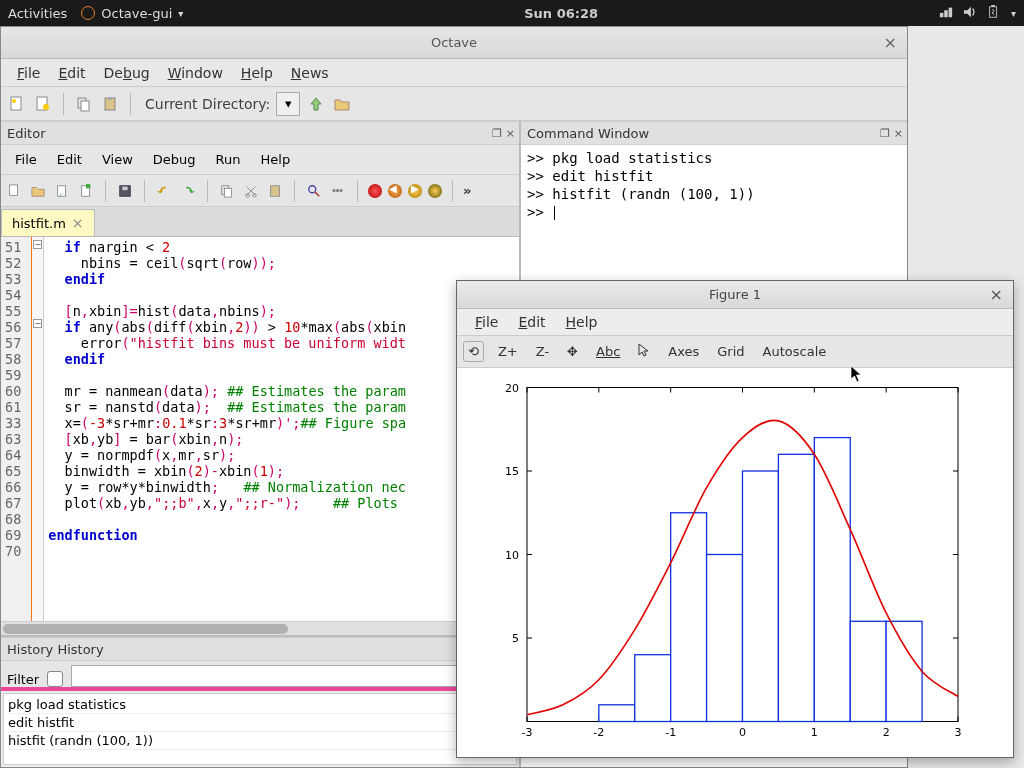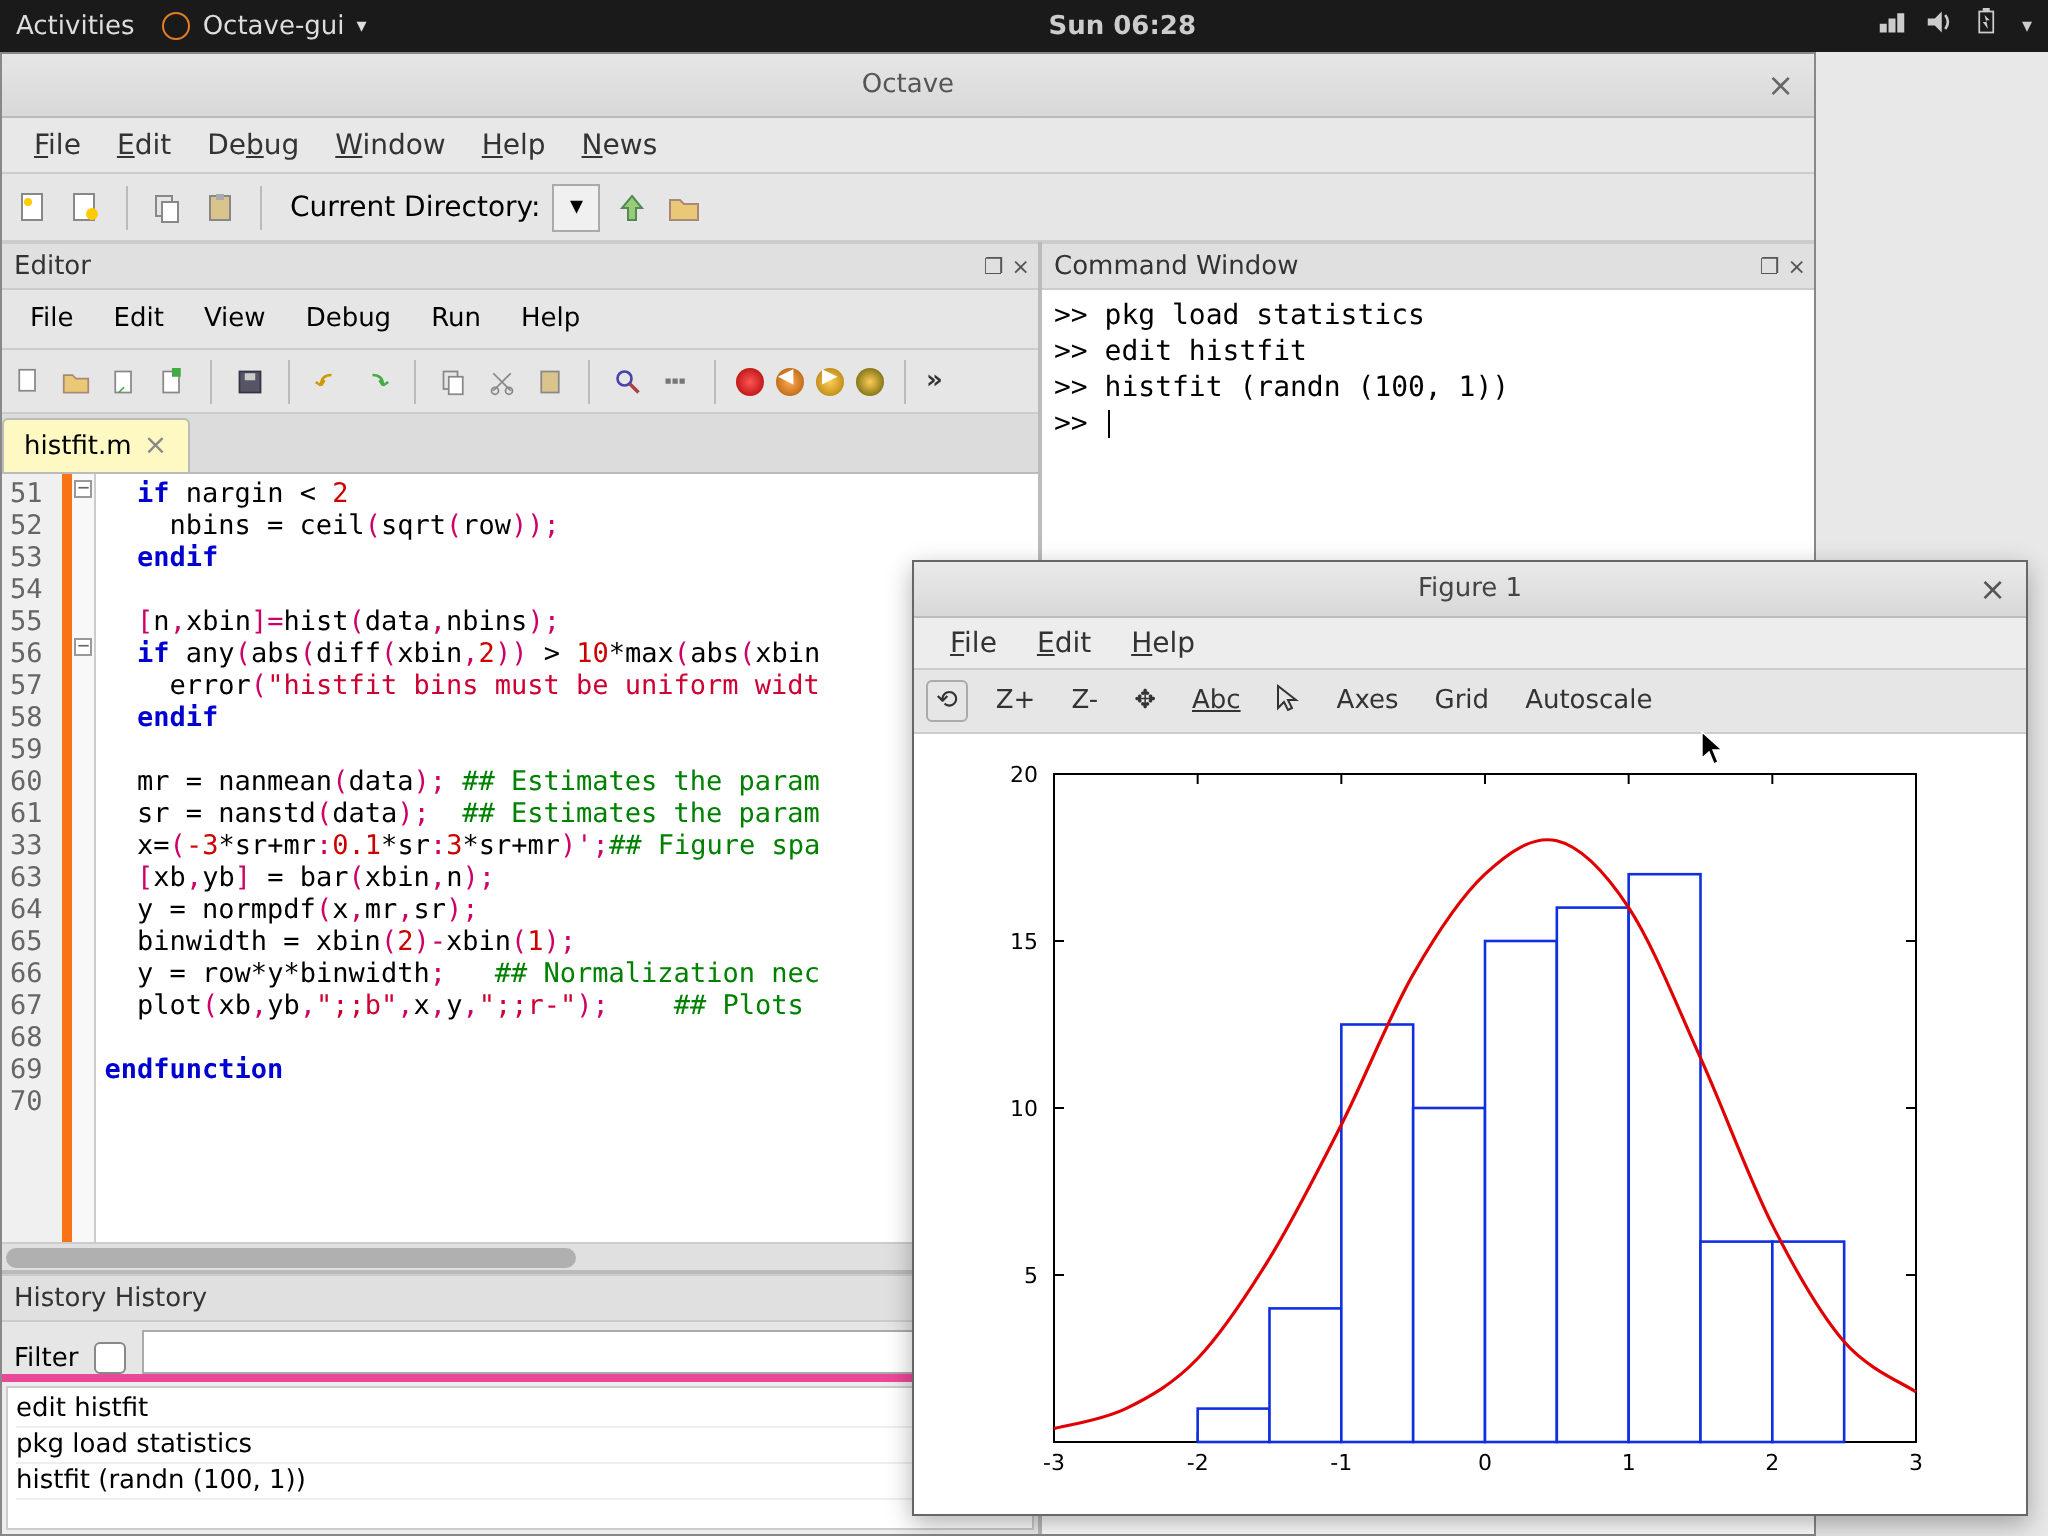--- a/index.html
+++ b/index.html
@@ -17,39 +17,39 @@
 .titlebar .close { position: absolute; right: 10px; top: 6px; font-size: 16px; color: #666; cursor: pointer; }
 
 .menubar { height: 28px; background: #e8e8e8; border-bottom: 1px solid #ccc; display: flex; align-items: center; padding: 0 8px; gap: 2px; font-size: 14px; color: #333; }
 .menubar span { padding: 4px 8px; }
 .menubar span u { text-decoration: underline; }
 
 .toolbar1 { height: 34px; background: #e6e6e6; border-bottom: 1px solid #ccc; display: flex; align-items: center; padding: 0 6px; gap: 6px; }
 .tb-icon { width: 20px; height: 20px; display:inline-flex; align-items:center; justify-content:center; border:1px solid transparent; }
 .tb-icon svg { width:16px; height:16px; }
 .sep { width: 1px; height: 22px; background: #bbb; margin: 0 4px; }
-.dirlabel { font-size: 14px; color: #000000; margin-left: 4px; }
+.dirlabel { font-size: 14px; color: #404040; margin-left: 4px; }
 .dirinput { width: 350px; height: 24px; border: 1px solid #aaa; background: #fff; padding: 0 6px; font-size: 13px; color: #333; }
 .dir-dd { width: 24px; height: 24px; border:1px solid #aaa; background:#f0f0f0; display:inline-flex; align-items:center; justify-content:center; }
 
 .main { display: flex; height: calc(100% - 94px); }
 .left-col { width: 520px; display:flex; flex-direction:column; border-right: 2px solid #bbb; }
 .right-col { flex:1; display:flex; flex-direction:column; }
 
 .panel-title { height: 24px; background: #e0e0e0; border-top:1px solid #ccc; border-bottom:1px solid #ccc; display:flex; align-items:center; padding:0 6px; font-size:13px; color:#333; position:relative; }
 .panel-title .pctrl { position:absolute; right:4px; display:flex; gap:4px; font-size:11px; color:#555; }
 
 .editor-toolbar { height: 30px; background:#e6e6e6; border-bottom:1px solid #ccc; display:flex; align-items:center; padding:0 6px; gap:4px; font-size:13px; }
 .editor-toolbar2 { height: 32px; background:#e6e6e6; border-bottom:1px solid #ccc; display:flex; align-items:center; padding:0 4px; gap:6px; }
 .tabs { height:30px; background:#dcdcdc; border-bottom:1px solid #bbb; display:flex; align-items:flex-end; }
 .tab { background:#fef9c3; border:1px solid #bbb; border-bottom:none; padding:5px 10px; font-size:13px; display:flex; align-items:center; gap:6px; border-radius: 3px 3px 0 0; }
 .tab .x { color:#888; font-size:14px; }
 
 .code-area { flex:1; overflow:hidden; background:#fff; display:flex; font-family: "DejaVu Sans Mono", monospace; font-size:13.5px; }
-.gutter { background:#f0f0f0; color:#666; text-align:right; padding:2px 10px 2px 4px; border-right:5px solid #f97316; line-height:16px; }
+.gutter { background:#f0f0f0; color:#666; text-align:right; padding:2px 10px 2px 4px; border-right:1px solid #f97316; line-height:16px; }
 .gutter .ln { height:16px; }
 .fold { width:12px; border-right:1px solid #ccc; background:#f8f8f8; }
 .fold .fb { height:16px; display:flex; align-items:center; justify-content:center; font-size:10px; color:#666; border:1px solid #999; width:9px; height:9px; margin:3px auto; background:#fff; }
 .fold .fn { height:16px; }
 .code { padding:2px 4px; line-height:16px; white-space:pre; color:#000; }
 .kw { color:#0000d0; font-weight:bold; }
 .op { color:#000; }
 .num { color:#c00; }
 .str { color:#c03; }
 .cmt { color:#008000; }
@@ -356,22 +356,22 @@
       <div class="cmd-history">
         <div class="panel-title">
           <span>History History</span>
         </div>
         <div class="filter-row">
           <span>Filter</span>
           <span class="chk"></span>
           <input type="text" style="">
         </div>
         <div class="history-list">
+          <div>pkg load statistics</div>
           <div>edit histfit</div>
-          <div>pkg load statistics</div>
           <div>histfit (randn (100, 1))</div>
         </div>
       </div>
     </div>
 
     <div class="right-col">
       <div class="panel-title">
         <span>Command Window</span>
         <span class="pctrl">
             <span>❐</span>

